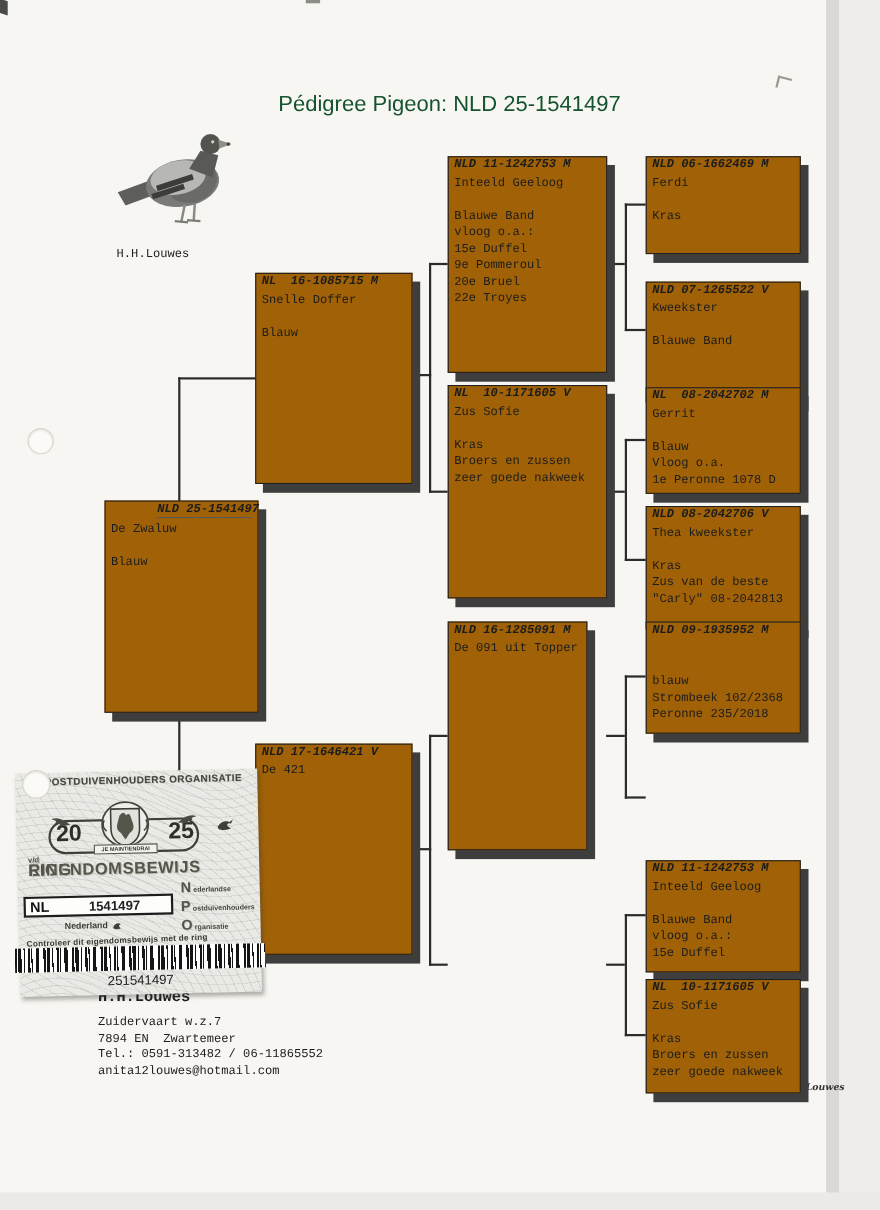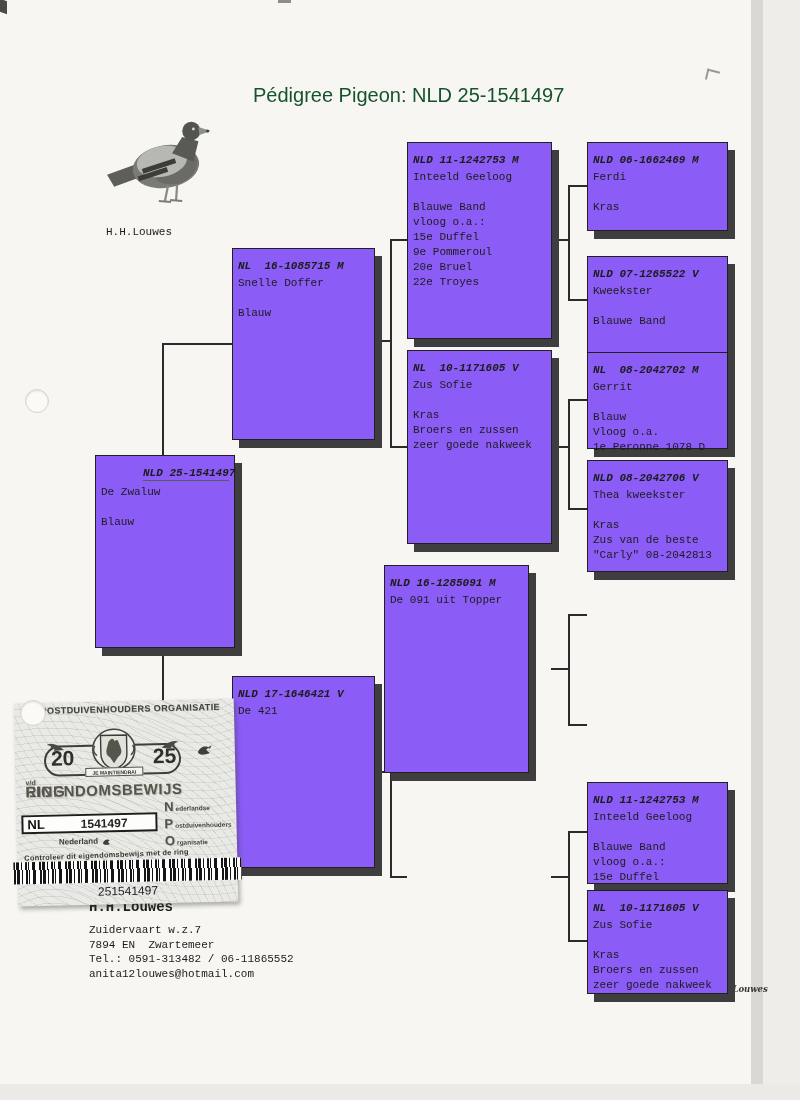--- a/index.html
+++ b/index.html
@@ -1,22 +1,22 @@
 <!DOCTYPE html>
 <html><head>
 <meta charset="utf-8">
 <style>
   html,body{margin:0;padding:0;background:#e8e6e2;}
   .page{position:relative;width:800px;height:1100px;background:#f7f6f2;overflow:hidden;
         font-family:"Liberation Mono",monospace;color:#1c1c1c;}
   
   .edge{position:absolute;}
   
-  .pbox{position:absolute;background:#8b5cf6;border:1.5px solid #202020;
-        box-shadow:7px 8px 0 0 #3e3e3e;padding:11px 5px;box-sizing:border-box;z-index:2;}
+  .pbox{position:absolute;background:#a16207;border:1.5px solid #202020;
+        box-shadow:7px 8px 0 0 #3e3e3e;padding:1px 5px;box-sizing:border-box;z-index:2;}
   .hd{font:italic bold 11px "Liberation Mono",monospace;white-space:pre;margin-bottom:4px;}
   .hd.u{border-bottom:1px solid #5a5a5a;padding-bottom:1px;margin-left:42px;}
   .bl{font:11px "Liberation Mono",monospace;white-space:pre;line-height:15px;min-height:15px;}
   .line{position:absolute;background:#2b2b2b;z-index:1;}
   
   .title{position:absolute;left:253px;top:84px;font:20px "Liberation Sans",sans-serif;color:#14532d;}
   .breeder-sm{position:absolute;left:106px;top:226px;font:11px "Liberation Mono",monospace;}
   .footer{position:absolute;left:642px;top:984px;font:italic bold 8.5px "DejaVu Serif",serif;color:#333;}
   
   .contact{position:absolute;left:89px;top:899px;}
@@ -160,21 +160,21 @@
     <div class="bl">22e Troyes</div>
   </div>
   <div class="pbox" style="left:407px;top:350px;width:145px;height:194px">
     <div class="hd">NL  10-1171605 V</div>
     <div class="bl">Zus Sofie</div>
     <div class="bl"></div>
     <div class="bl">Kras</div>
     <div class="bl">Broers en zussen</div>
     <div class="bl">zeer goede nakweek</div>
   </div>
-  <div class="pbox" style="left:384px;top:565px;width:145px;height:208px">
+  <div class="pbox" style="left:407px;top:565px;width:127px;height:208px">
     <div class="hd">NLD 16-1285091 M</div>
     <div class="bl">De 091 uit Topper</div>
   </div>
 
   <div class="pbox" style="left:587px;top:142px;width:141px;height:89px">
     <div class="hd">NLD 06-1662469 M</div>
     <div class="bl">Ferdi</div>
     <div class="bl"></div>
     <div class="bl">Kras</div>
   </div>
@@ -192,20 +192,28 @@
     <div class="bl">Vloog o.a.</div>
     <div class="bl">1e Peronne 1078 D</div>
   </div>
   <div class="pbox" style="left:587px;top:460px;width:141px;height:112px">
     <div class="hd">NLD 08-2042706 V</div>
     <div class="bl">Thea kweekster</div>
     <div class="bl"></div>
     <div class="bl">Kras</div>
     <div class="bl">Zus van de beste</div>
     <div class="bl">"Carly" 08-2042813</div>
+  </div>
+  <div class="pbox" style="left:587px;top:565px;width:141px;height:102px">
+    <div class="hd">NLD 09-1935952 M</div>
+    <div class="bl"></div>
+    <div class="bl"></div>
+    <div class="bl">blauw</div>
+    <div class="bl">Strombeek 102/2368</div>
+    <div class="bl">Peronne 235/2018</div>
   </div>
   <div class="pbox" style="left:587px;top:782px;width:141px;height:102px">
     <div class="hd">NLD 11-1242753 M</div>
     <div class="bl">Inteeld Geeloog</div>
     <div class="bl"></div>
     <div class="bl">Blauwe Band</div>
     <div class="bl">vloog o.a.:</div>
     <div class="bl">15e Duffel</div>
   </div>
   <div class="pbox" style="left:587px;top:890px;width:141px;height:104px">

